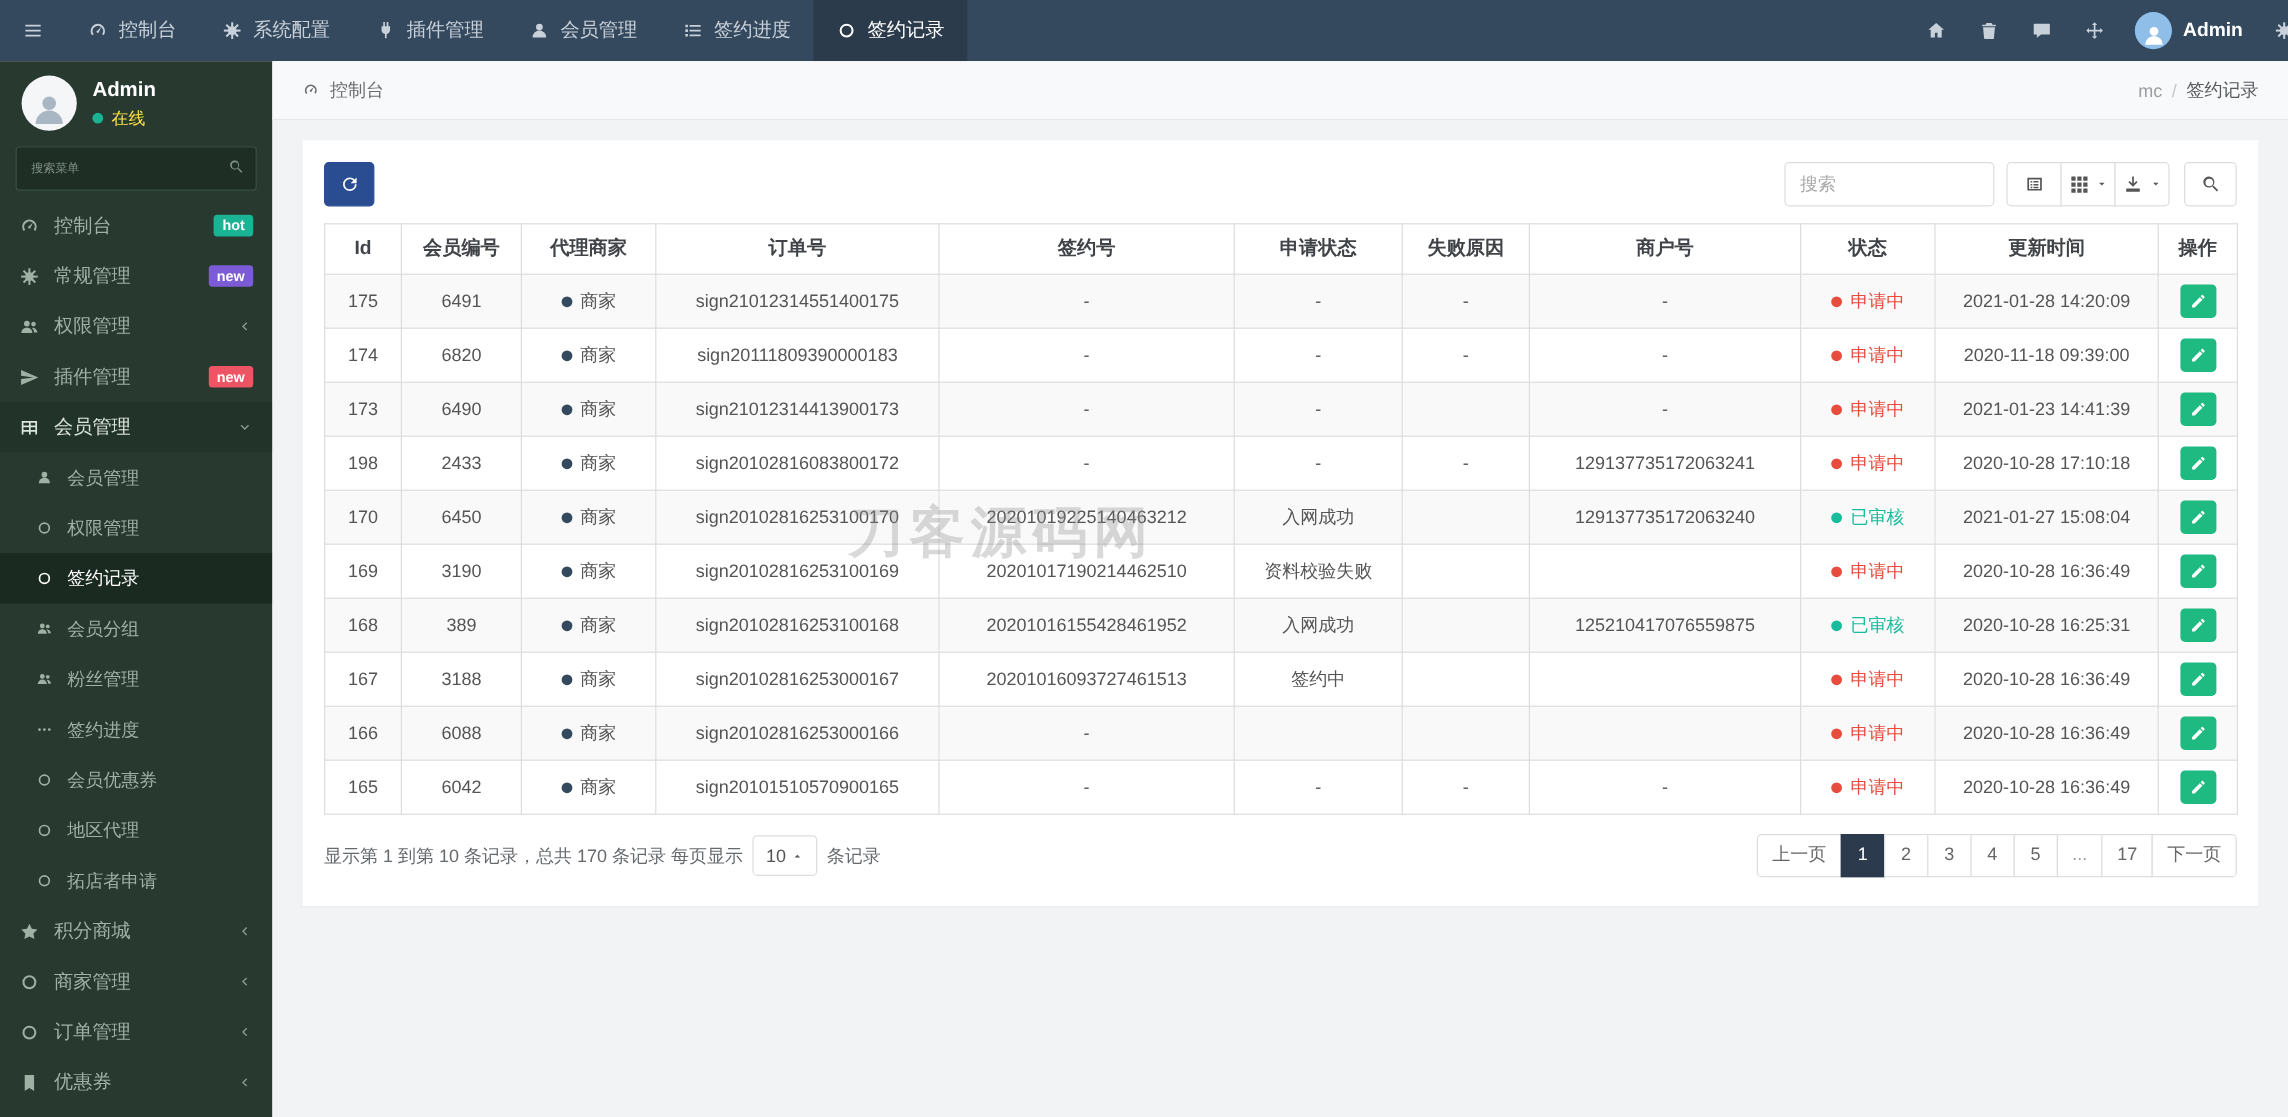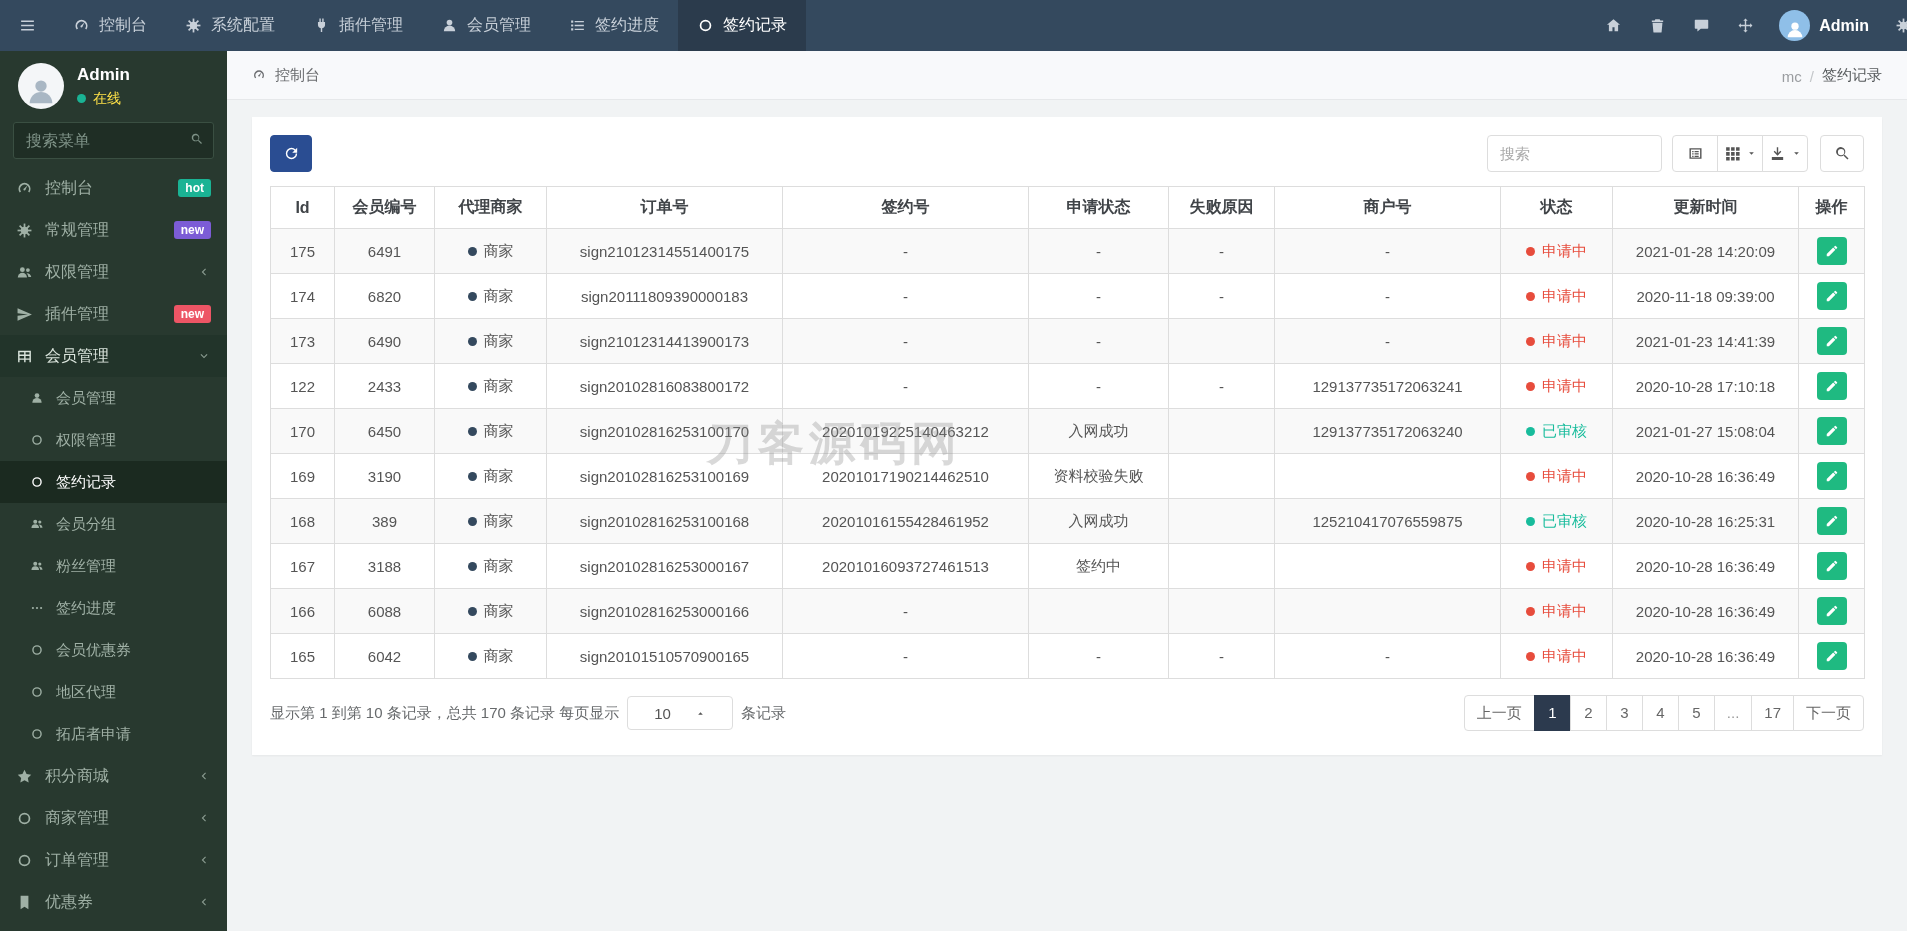--- a/index.html
+++ b/index.html
@@ -28,21 +28,21 @@
 
   
   .sidebar { width:227px; min-width:227px; background:#28392f; color:#9fb0a5; overflow:hidden; }
   .profile { padding:12px 18px 4px; display:flex; gap:13px; align-items:center; }
   .avatar-lg { width:46px; height:46px; border-radius:50%; background:#f4f6f8; color:#a9b7c4; display:flex; align-items:flex-end; justify-content:center; overflow:hidden; }
   .avatar-lg svg { width:34px; height:34px; }
   .profile-name { color:#fff; font-weight:700; font-size:17px; margin-bottom:5px; }
   .profile-status { font-size:14px; color:#fde047; display:flex; align-items:center; gap:7px; }
   .gdot { width:9px; height:9px; border-radius:50%; background:#1ab394; display:inline-block; }
   .menu-search { margin:9px 13px 8px; position:relative; }
-  .menu-search input { width:100%; height:37px; background:#1f2e25; border:1px solid #3a4f42; border-radius:3px; color:#ef4444; padding:0 36px 0 12px; font-size:16px; font-family:inherit; }
+  .menu-search input { width:100%; height:37px; background:#1f2e25; border:1px solid #3a4f42; border-radius:3px; color:#ef4444; padding:0 36px 0 12px; font-size:10px; font-family:inherit; }
   .menu-search input::placeholder { color:#7e9287; }
   .menu-search .sicon { position:absolute; right:10px; top:10px; color:#7e9287; }
   .menu { list-style:none; }
   .m-item { height:42px; display:flex; align-items:center; gap:12px; padding:0 16px; font-size:16px; cursor:pointer; }
   .m-item .lbl { flex:1; white-space:nowrap; }
   .m-item.active-parent { background:#22342a; color:#dbe5dd; }
   .m-sub .m-item { padding-left:30px; font-size:15px; }
   .m-sub .m-item.active { background:#1b2a20; color:#ffffff; }
   .badge { font-size:12px; line-height:1; padding:3px 7px; border-radius:3px; color:#fff; font-weight:700; }
   .badge.hot { background:#1ab394; }
@@ -81,21 +81,21 @@
   .st-pending { color:#e74c3c; }
   .st-approved { color:#18bc9c; }
   .dot { width:9px; height:9px; border-radius:50%; background:currentColor; display:inline-block; }
   .agent { display:inline-flex; align-items:center; gap:7px; color:#555; }
   .dot-dark { background:#34495e; }
   .btn-edit { width:30px; height:28px; background:#1fba81; border:none; border-radius:4px; color:#fff; cursor:pointer; display:inline-flex; align-items:center; justify-content:center; }
   .btn-edit svg { width:14px; height:14px; }
 
   .tfoot { display:flex; align-items:center; margin-top:16px; color:#676a6c; font-size:15px; }
   .tfoot .mid { display:inline-flex; align-items:center; gap:8px; }
-  .pp-btn { height:34px; padding:0 26px; border:1px solid #ddd; background:#fff; border-radius:4px; display:inline-flex; align-items:center; gap:24px; font-size:15px; color:#555; cursor:pointer; font-family:inherit; }
+  .pp-btn { height:34px; padding:0 10px; border:1px solid #ddd; background:#fff; border-radius:4px; display:inline-flex; align-items:center; gap:4px; font-size:15px; color:#555; cursor:pointer; font-family:inherit; }
   .pagination { margin-left:auto; display:flex; list-style:none; }
   .page { min-width:37px; height:36px; line-height:34px; padding:0 12px; border:1px solid #ddd; background:#fff; color:#666; text-align:center; cursor:pointer; margin-left:-1px; font-size:15px; }
   .page:first-child { margin-left:0; border-radius:4px 0 0 4px; }
   .page:last-child { border-radius:0 4px 4px 0; }
   .page.active { background:#2c3a4e; border-color:#2c3a4e; color:#fff; }
   .page.dots { color:#999; cursor:default; }
 
   .watermark { position:absolute; left:455px; top:296px; font-size:46px; font-weight:700; color:#8a8a8a; opacity:.32; letter-spacing:5px; pointer-events:none; }
 </style>
 </head>
@@ -575,21 +575,21 @@
   <td>-</td>
   <td><span class="status st-pending"><span class="dot"></span>申请中</span></td>
   <td>2021-01-23 14:41:39</td>
   <td><button class="btn-edit">
                     <svg>
                       <use href="#i-pencil"></use>
                     </svg>
                   </button></td>
 </tr>
 <tr>
-  <td>122</td>
+  <td>198</td>
   <td>2433</td>
   <td><span class="agent"><span class="dot dot-dark"></span>商家</span></td>
   <td>sign20102816083800172</td>
   <td>-</td>
   <td>-</td>
   <td>-</td>
   <td>129137735172063241</td>
   <td><span class="status st-pending"><span class="dot"></span>申请中</span></td>
   <td>2020-10-28 17:10:18</td>
   <td><button class="btn-edit">

